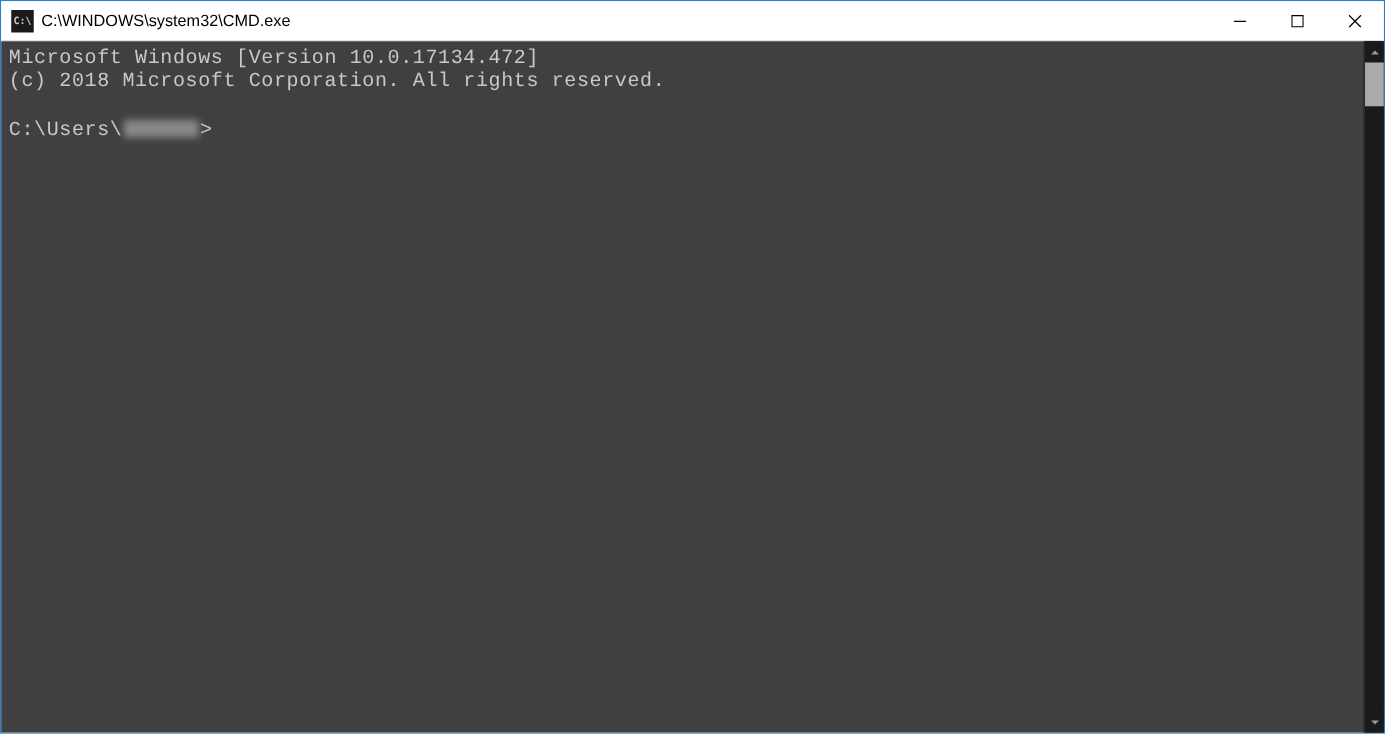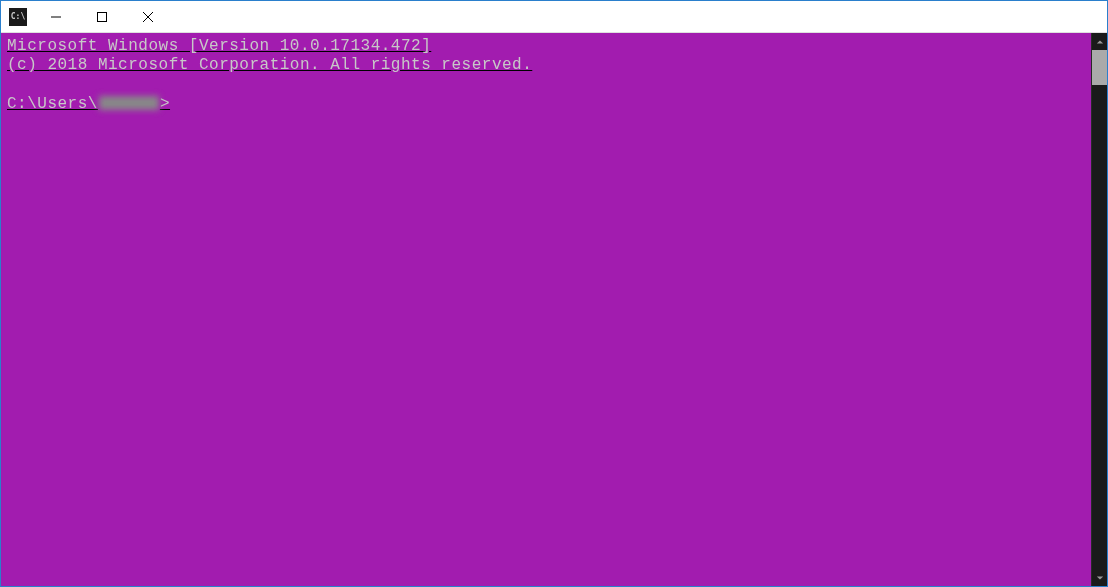--- a/index.html
+++ b/index.html
@@ -59,24 +59,23 @@
       align-items: center;
       justify-content: center;
       cursor: pointer;
     }
     .titlebar-button svg {
       width: 10px;
       height: 10px;
     }
     .console-area {
       flex: 1;
-      background: #a21caf;
+      background: #404040;
       display: flex;
       position: relative;
-      text-decoration: underline;
     }
     .console-content {
       flex: 1;
       padding: 4px 6px;
       font-family: Consolas, "Courier New", monospace;
       font-size: 16px;
       line-height: 1.2;
       color: #c8c8c8;
       white-space: pre;
       letter-spacing: 0.5px;
@@ -126,20 +125,21 @@
       vertical-align: middle;
       margin: 0 1px;
     }
   </style>
 </head>
 <body>
 
 <div class="window">
   <div class="titlebar">
     <div class="titlebar-icon">C:\</div>
+    <div class="titlebar-title">C:\WINDOWS\system32\CMD.exe</div>
     <div class="titlebar-buttons">
       <div class="titlebar-button">
         <svg viewBox="0 0 10 10">
             <line x1="0" y1="5" x2="10" y2="5" stroke="black" stroke-width="1"></line>
           </svg>
       </div>
       <div class="titlebar-button">
         <svg viewBox="0 0 10 10">
             <rect x="0.5" y="0.5" width="9" height="9" fill="none" stroke="black" stroke-width="1"></rect>
           </svg>

